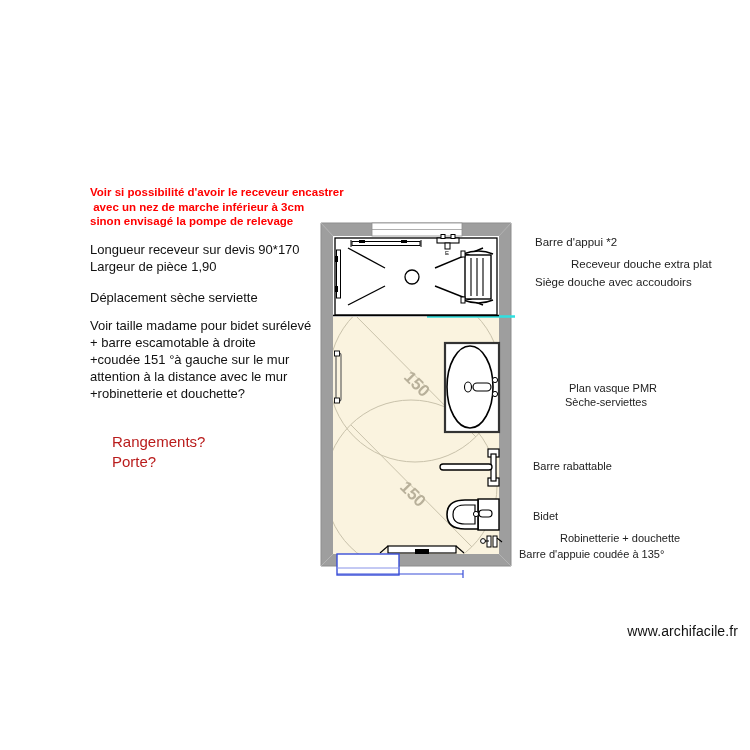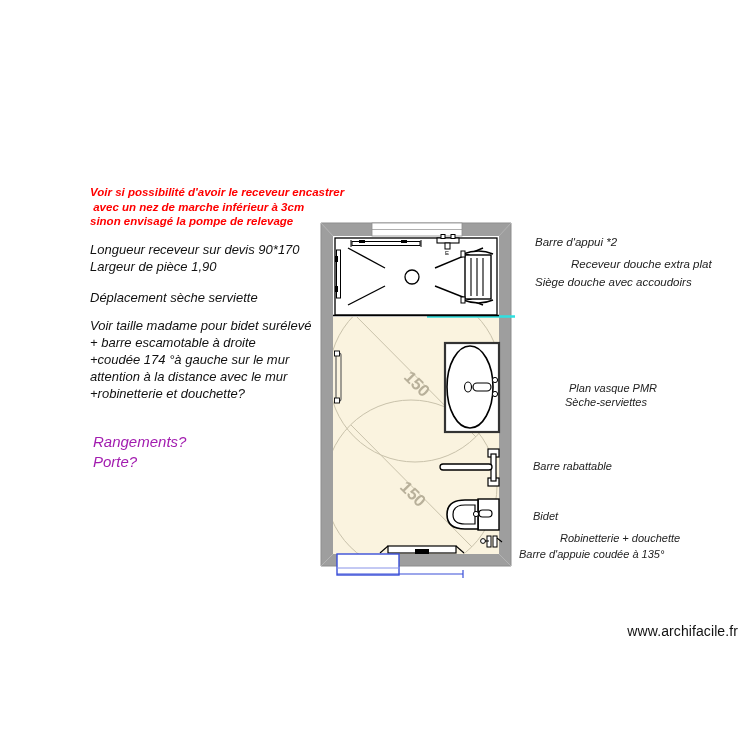--- a/index.html
+++ b/index.html
@@ -15,37 +15,37 @@
     overflow: hidden;
     font-family: "Liberation Sans", sans-serif;
     color: #1a1a1a;
   }
 
   
   .note {
     position: absolute;
     white-space: pre;
     line-height: 1.30;
-    font-style: italic;
   }
   .note-red {
     color: #ff0000;
     font-weight: bold;
     font-size: 11.5px;
     line-height: 1.28;
   }
   .note-left {
     color: #111111;
     font-size: 13px;
     line-height: 1.30;
   }
   .note-left-big {
-    color: #a21caf;
+    color: #b91c1c;
     font-size: 15px;
     line-height: 1.32;
+    margin-left: 19px;
   }
   .note-right {
     color: #222222;
     font-size: 11.5px;
     line-height: 1.55;
   }
   .note-right-mid {
     color: #222222;
     font-size: 11px;
     line-height: 1.5;
@@ -77,21 +77,21 @@
  avec un nez de marche inférieur à 3cm
 sinon envisagé la pompe de relevage</div>
 
 <div class="note note-left" style="left:90px; top:242px;">Longueur receveur sur devis 90*170
 Largeur de pièce 1,90</div>
 
 <div class="note note-left" style="left:90px; top:290px;text-align:center;">Déplacement sèche serviette</div>
 
 <div class="note note-left" style="left:90px; top:318px;">Voir taille madame pour bidet surélevé
 + barre escamotable à droite
-+coudée 174 °à gauche sur le mur
++coudée 151 °à gauche sur le mur
 attention à la distance avec le mur
 +robinetterie et douchette?</div>
 
 <div class="note note-left-big" style="left:93px; top:432px;">Rangements?
 Porte?</div>
 
 <div class="note note-right" style="left:535px; top:234px;">Barre d'appui *2</div>
 
 <div class="note note-right" style="left:535px; top:256px;padding-left:36px;">Receveur douche extra plat</div>
 

